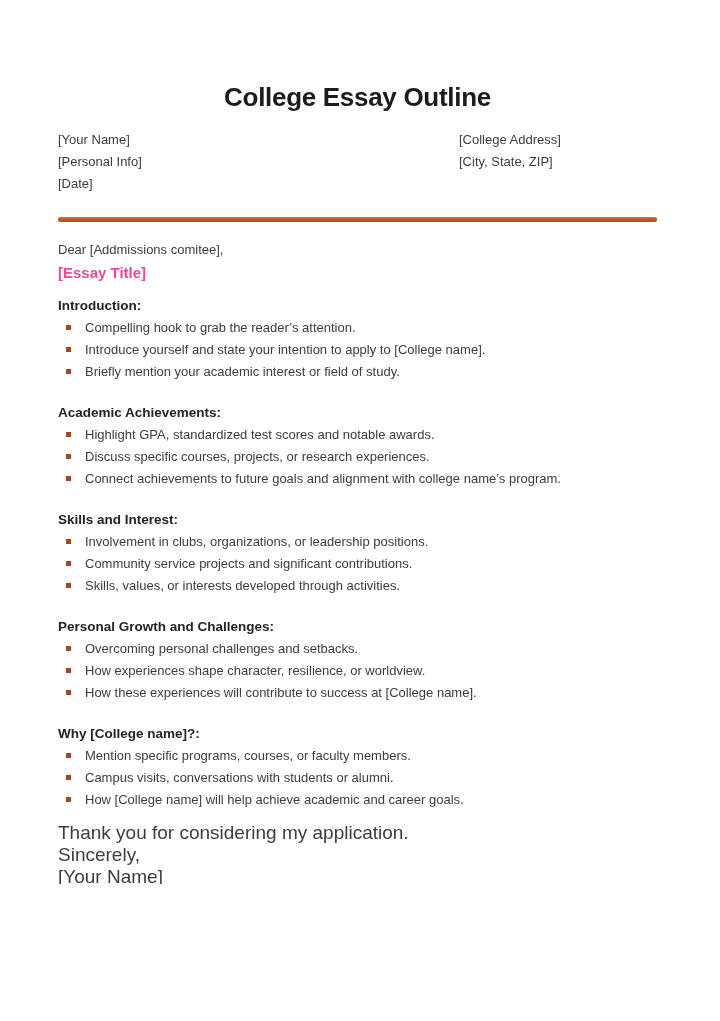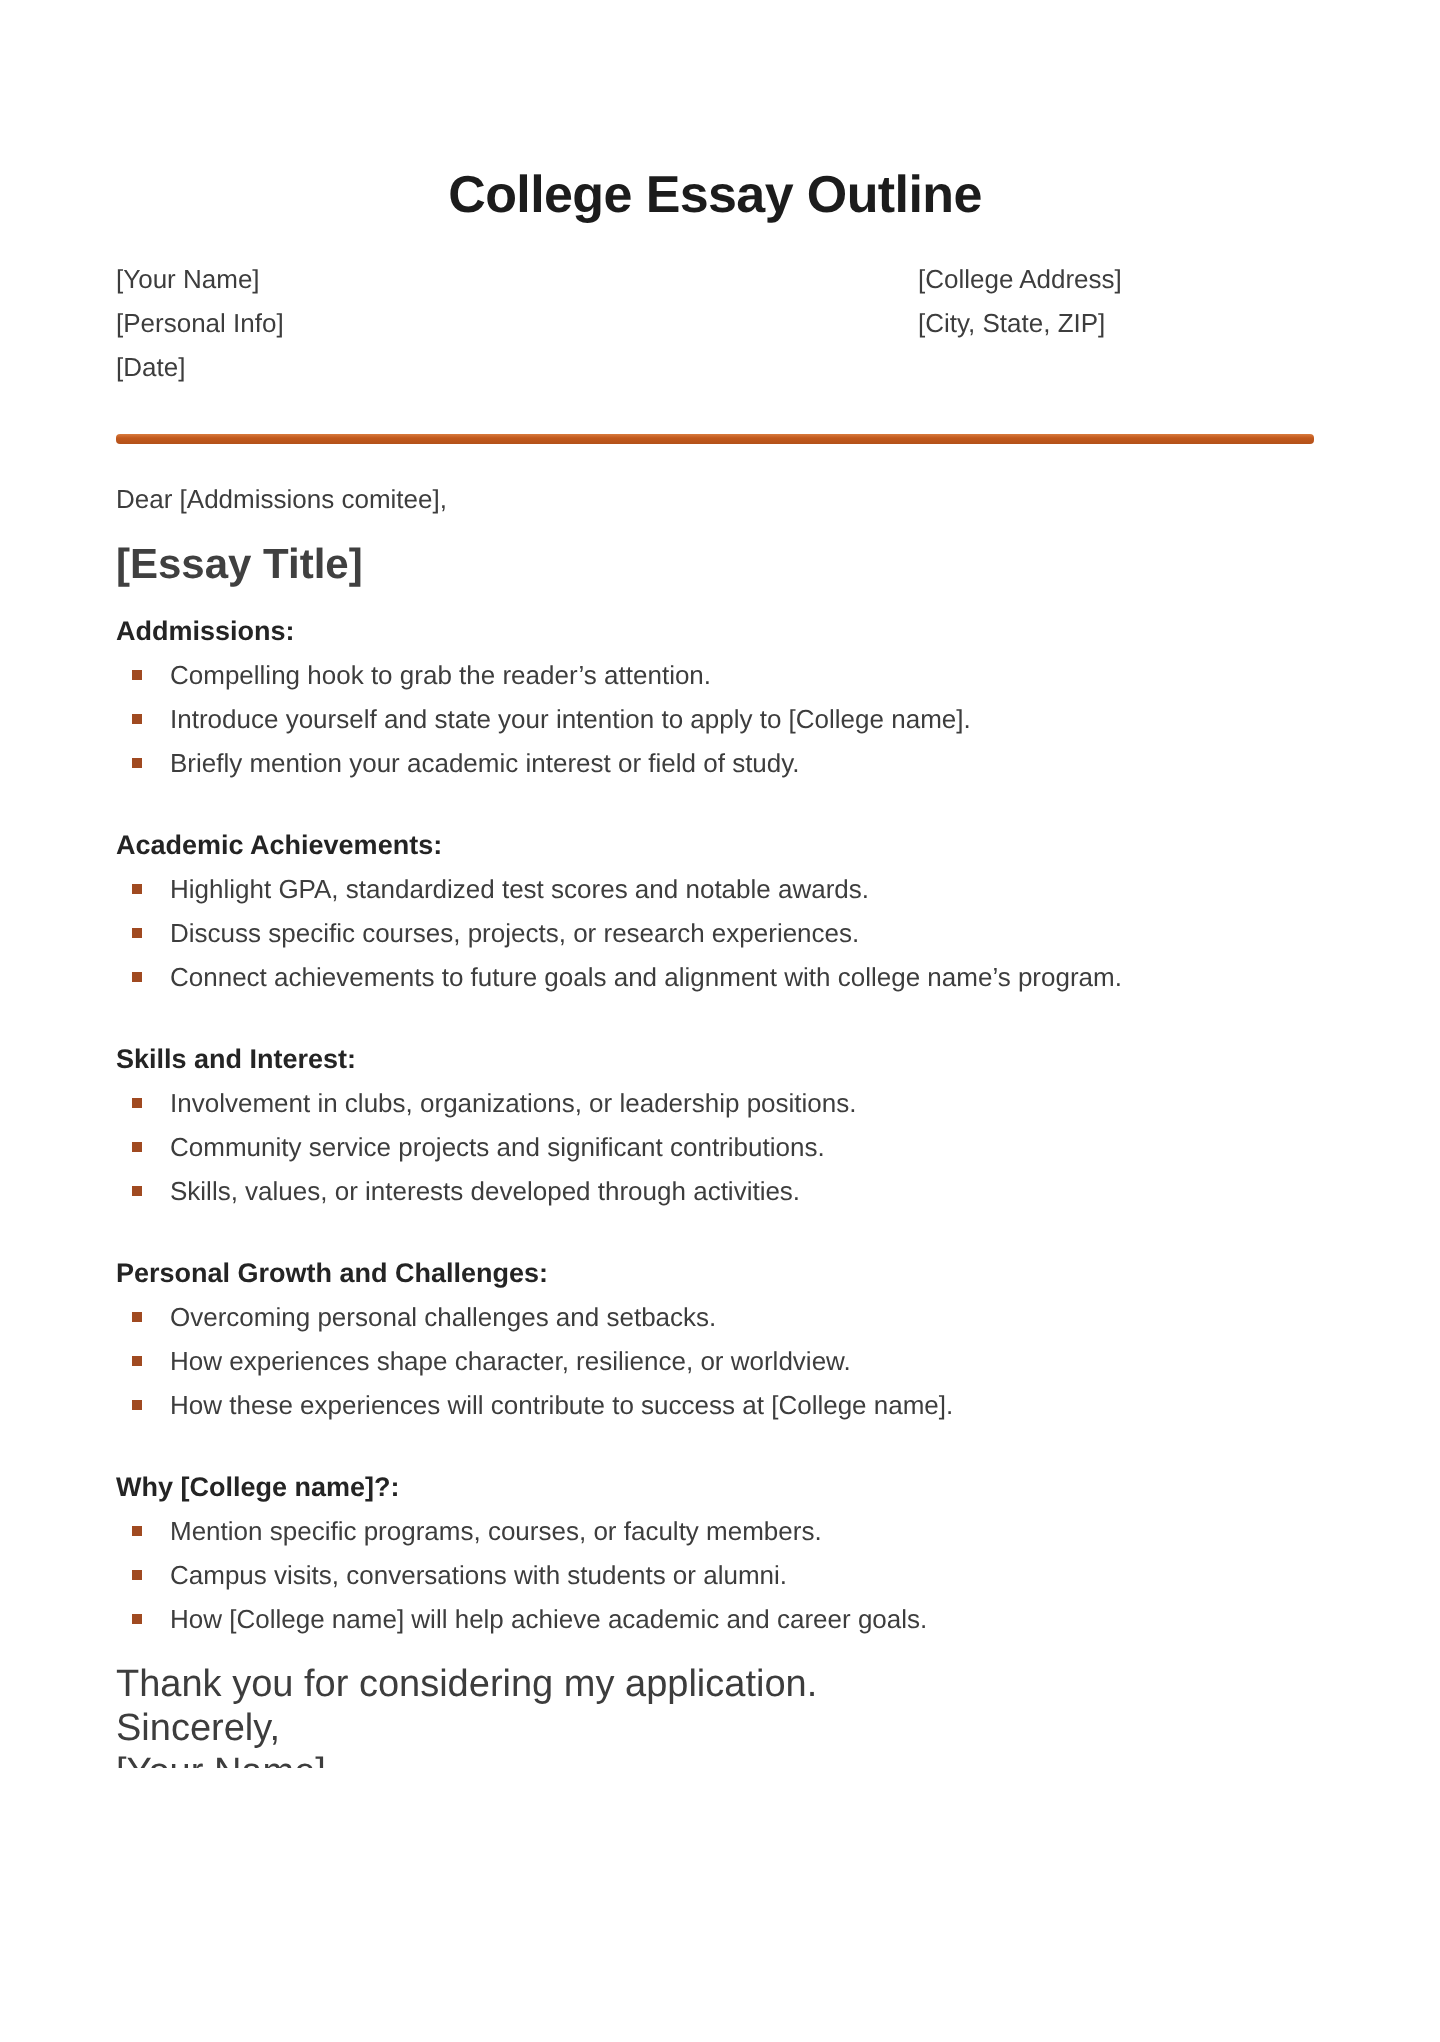--- a/index.html
+++ b/index.html
@@ -42,24 +42,23 @@
     border-radius: 2px;
     
     background: linear-gradient(#d97b3e, #c2591d 40%, #b3511a);
   }
   .salutation {
     margin-top: 17px;
     font-size: 13px;
     line-height: 22px;
   }
   .essay-title {
-    margin-top: 10px;
-    font-size: 21px;
-    font-weight: bold;
-    color: #404040;
+    font-size: 15px;
+    font-weight: bold;
+    color: #ec4899;
     line-height: 24px;
   }
   .section { margin-top: 19px; }
   .section.first { margin-top: 10px; }
   .section-heading {
     font-size: 13.5px;
     font-weight: bold;
     color: #242424;
     line-height: 22px;
   }
@@ -142,21 +141,21 @@
         <div>[City, State, ZIP]</div>
       </div>
     </div>
 
     <div class="accent-bar"></div>
 
     <p class="salutation">Dear [Addmissions comitee],</p>
     <p class="essay-title">[Essay Title]</p>
 
     <div class="section first">
-      <div class="section-heading">Addmissions:</div>
+      <div class="section-heading">Introduction:</div>
       <ul class="bullets">
         <li><span class="sq"></span><span>Compelling hook to grab the reader’s attention.</span></li>
         <li><span class="sq"></span><span>Introduce yourself and state your intention to apply to [College name].</span></li>
         <li><span class="sq"></span><span>Briefly mention your academic interest or field of study.</span></li>
       </ul>
     </div>
 
     <div class="section">
       <div class="section-heading">Academic Achievements:</div>
       <ul class="bullets">

